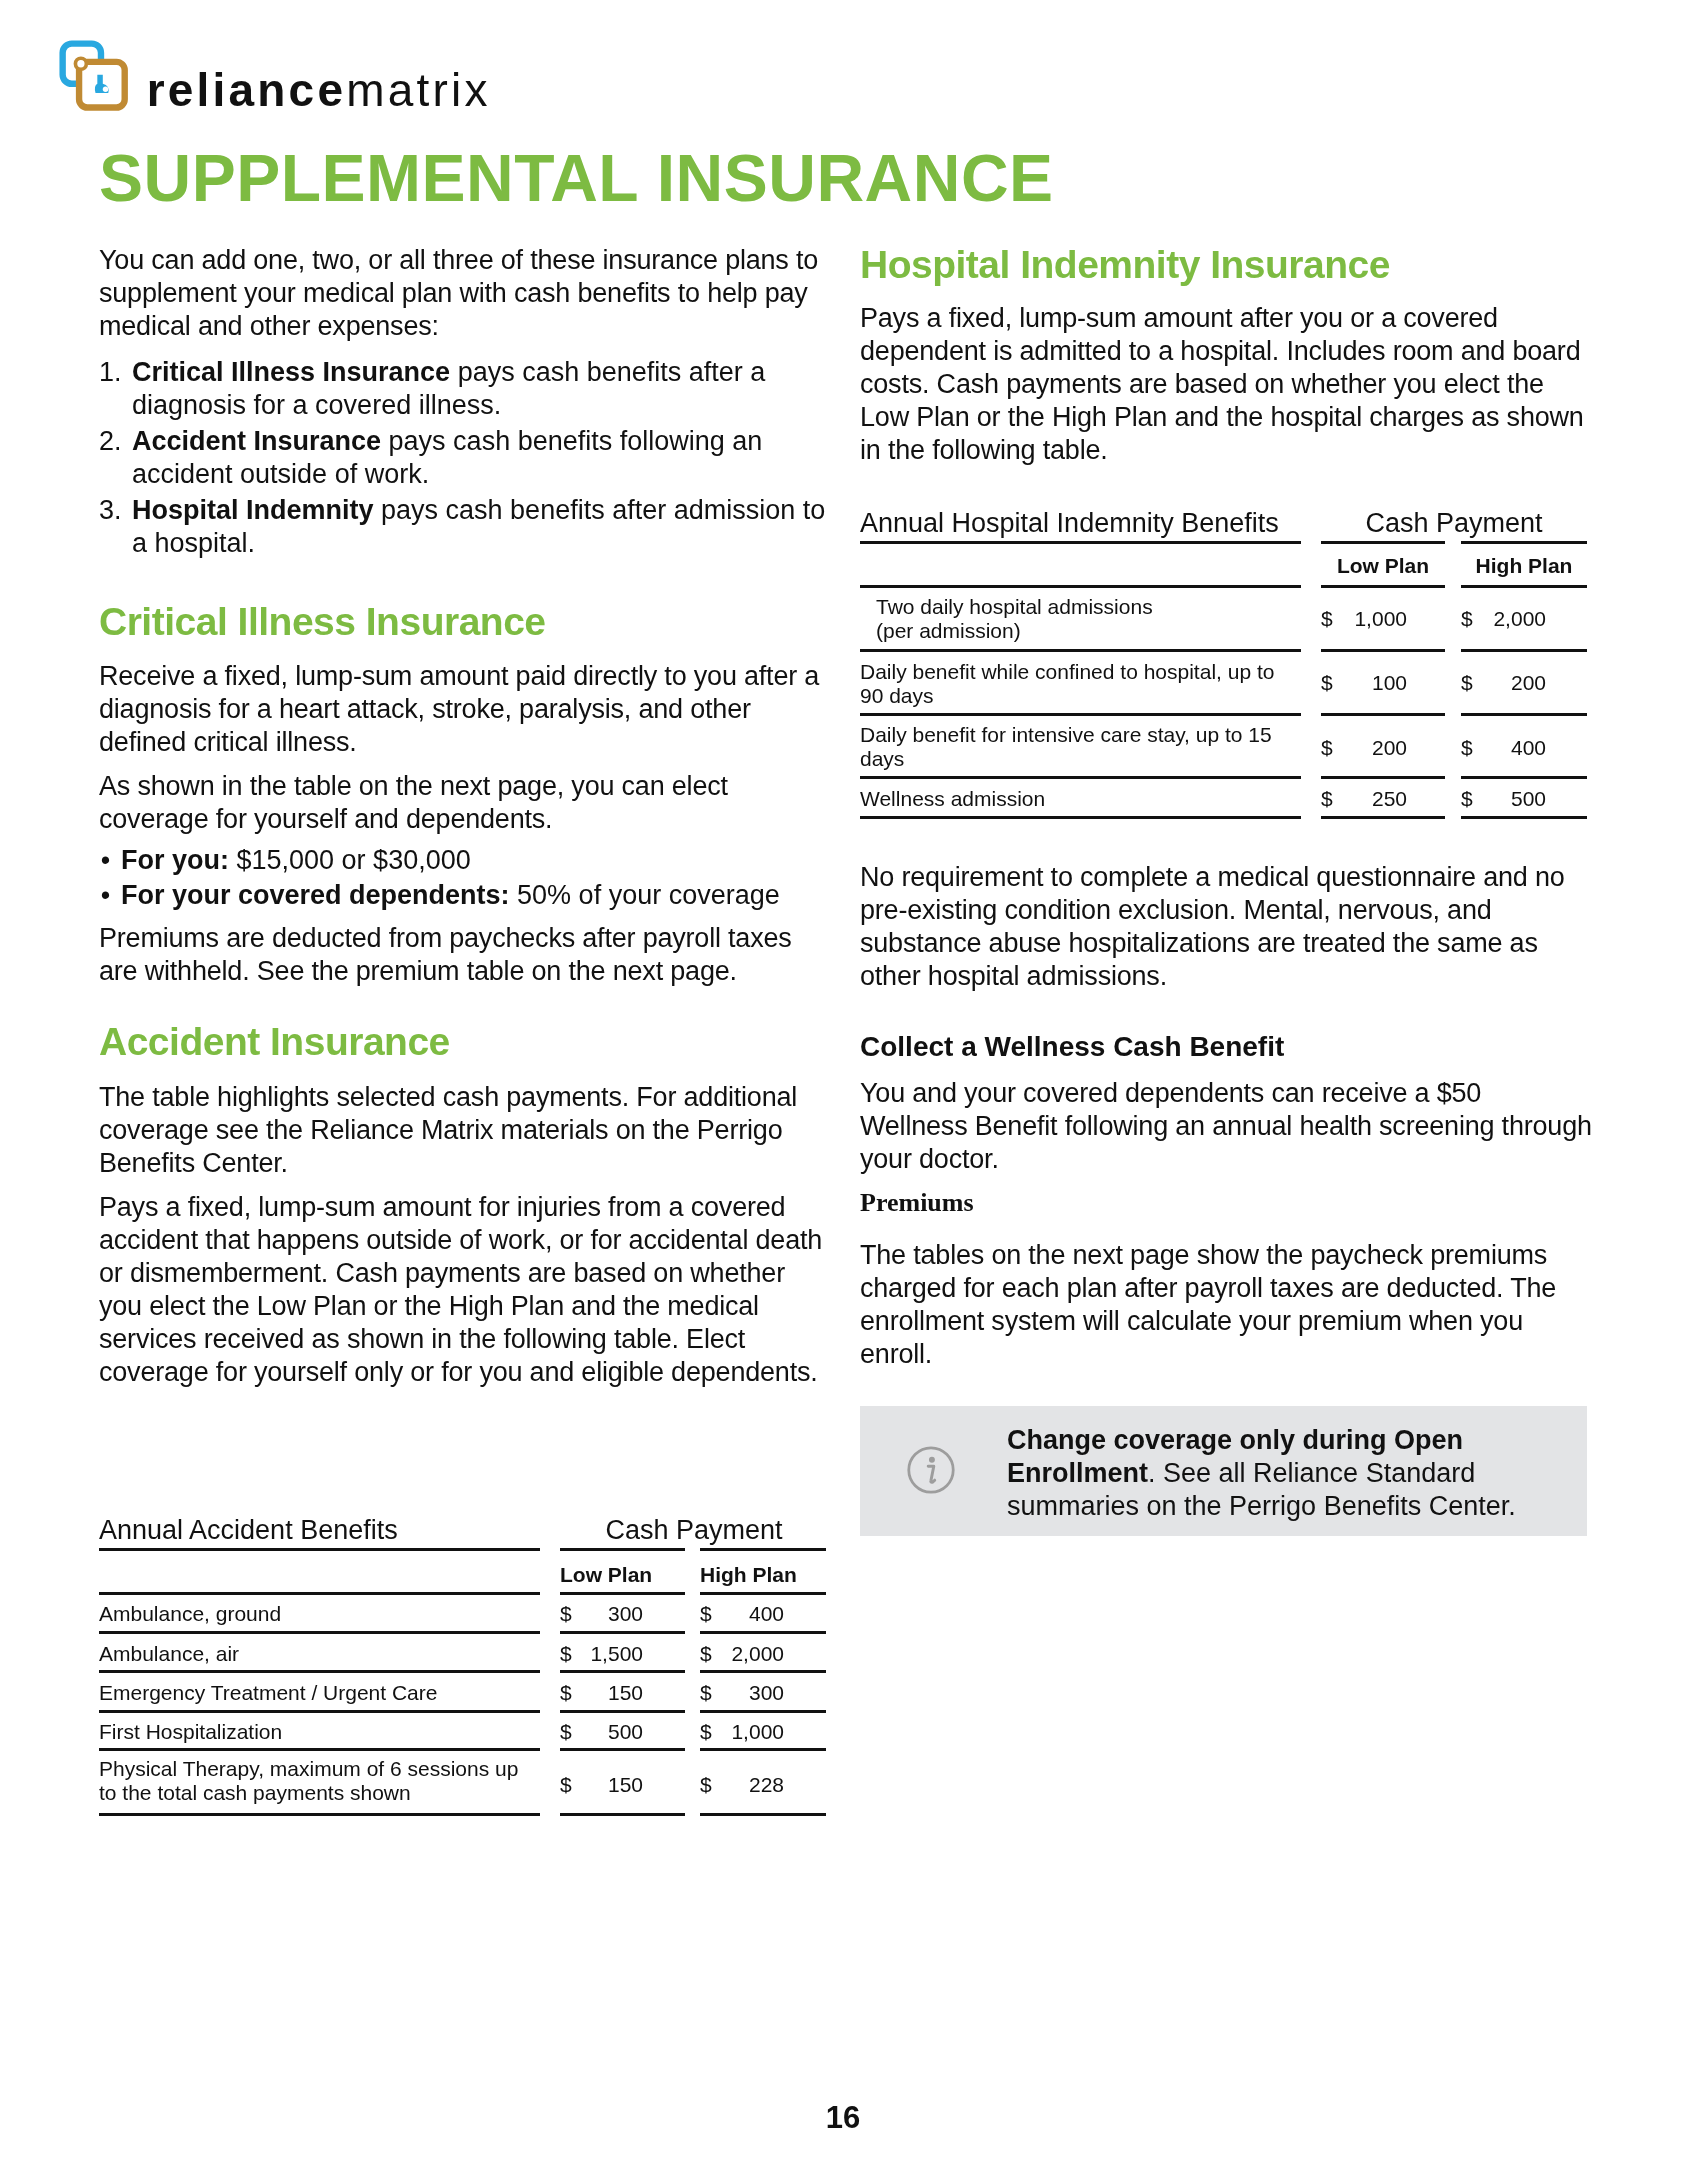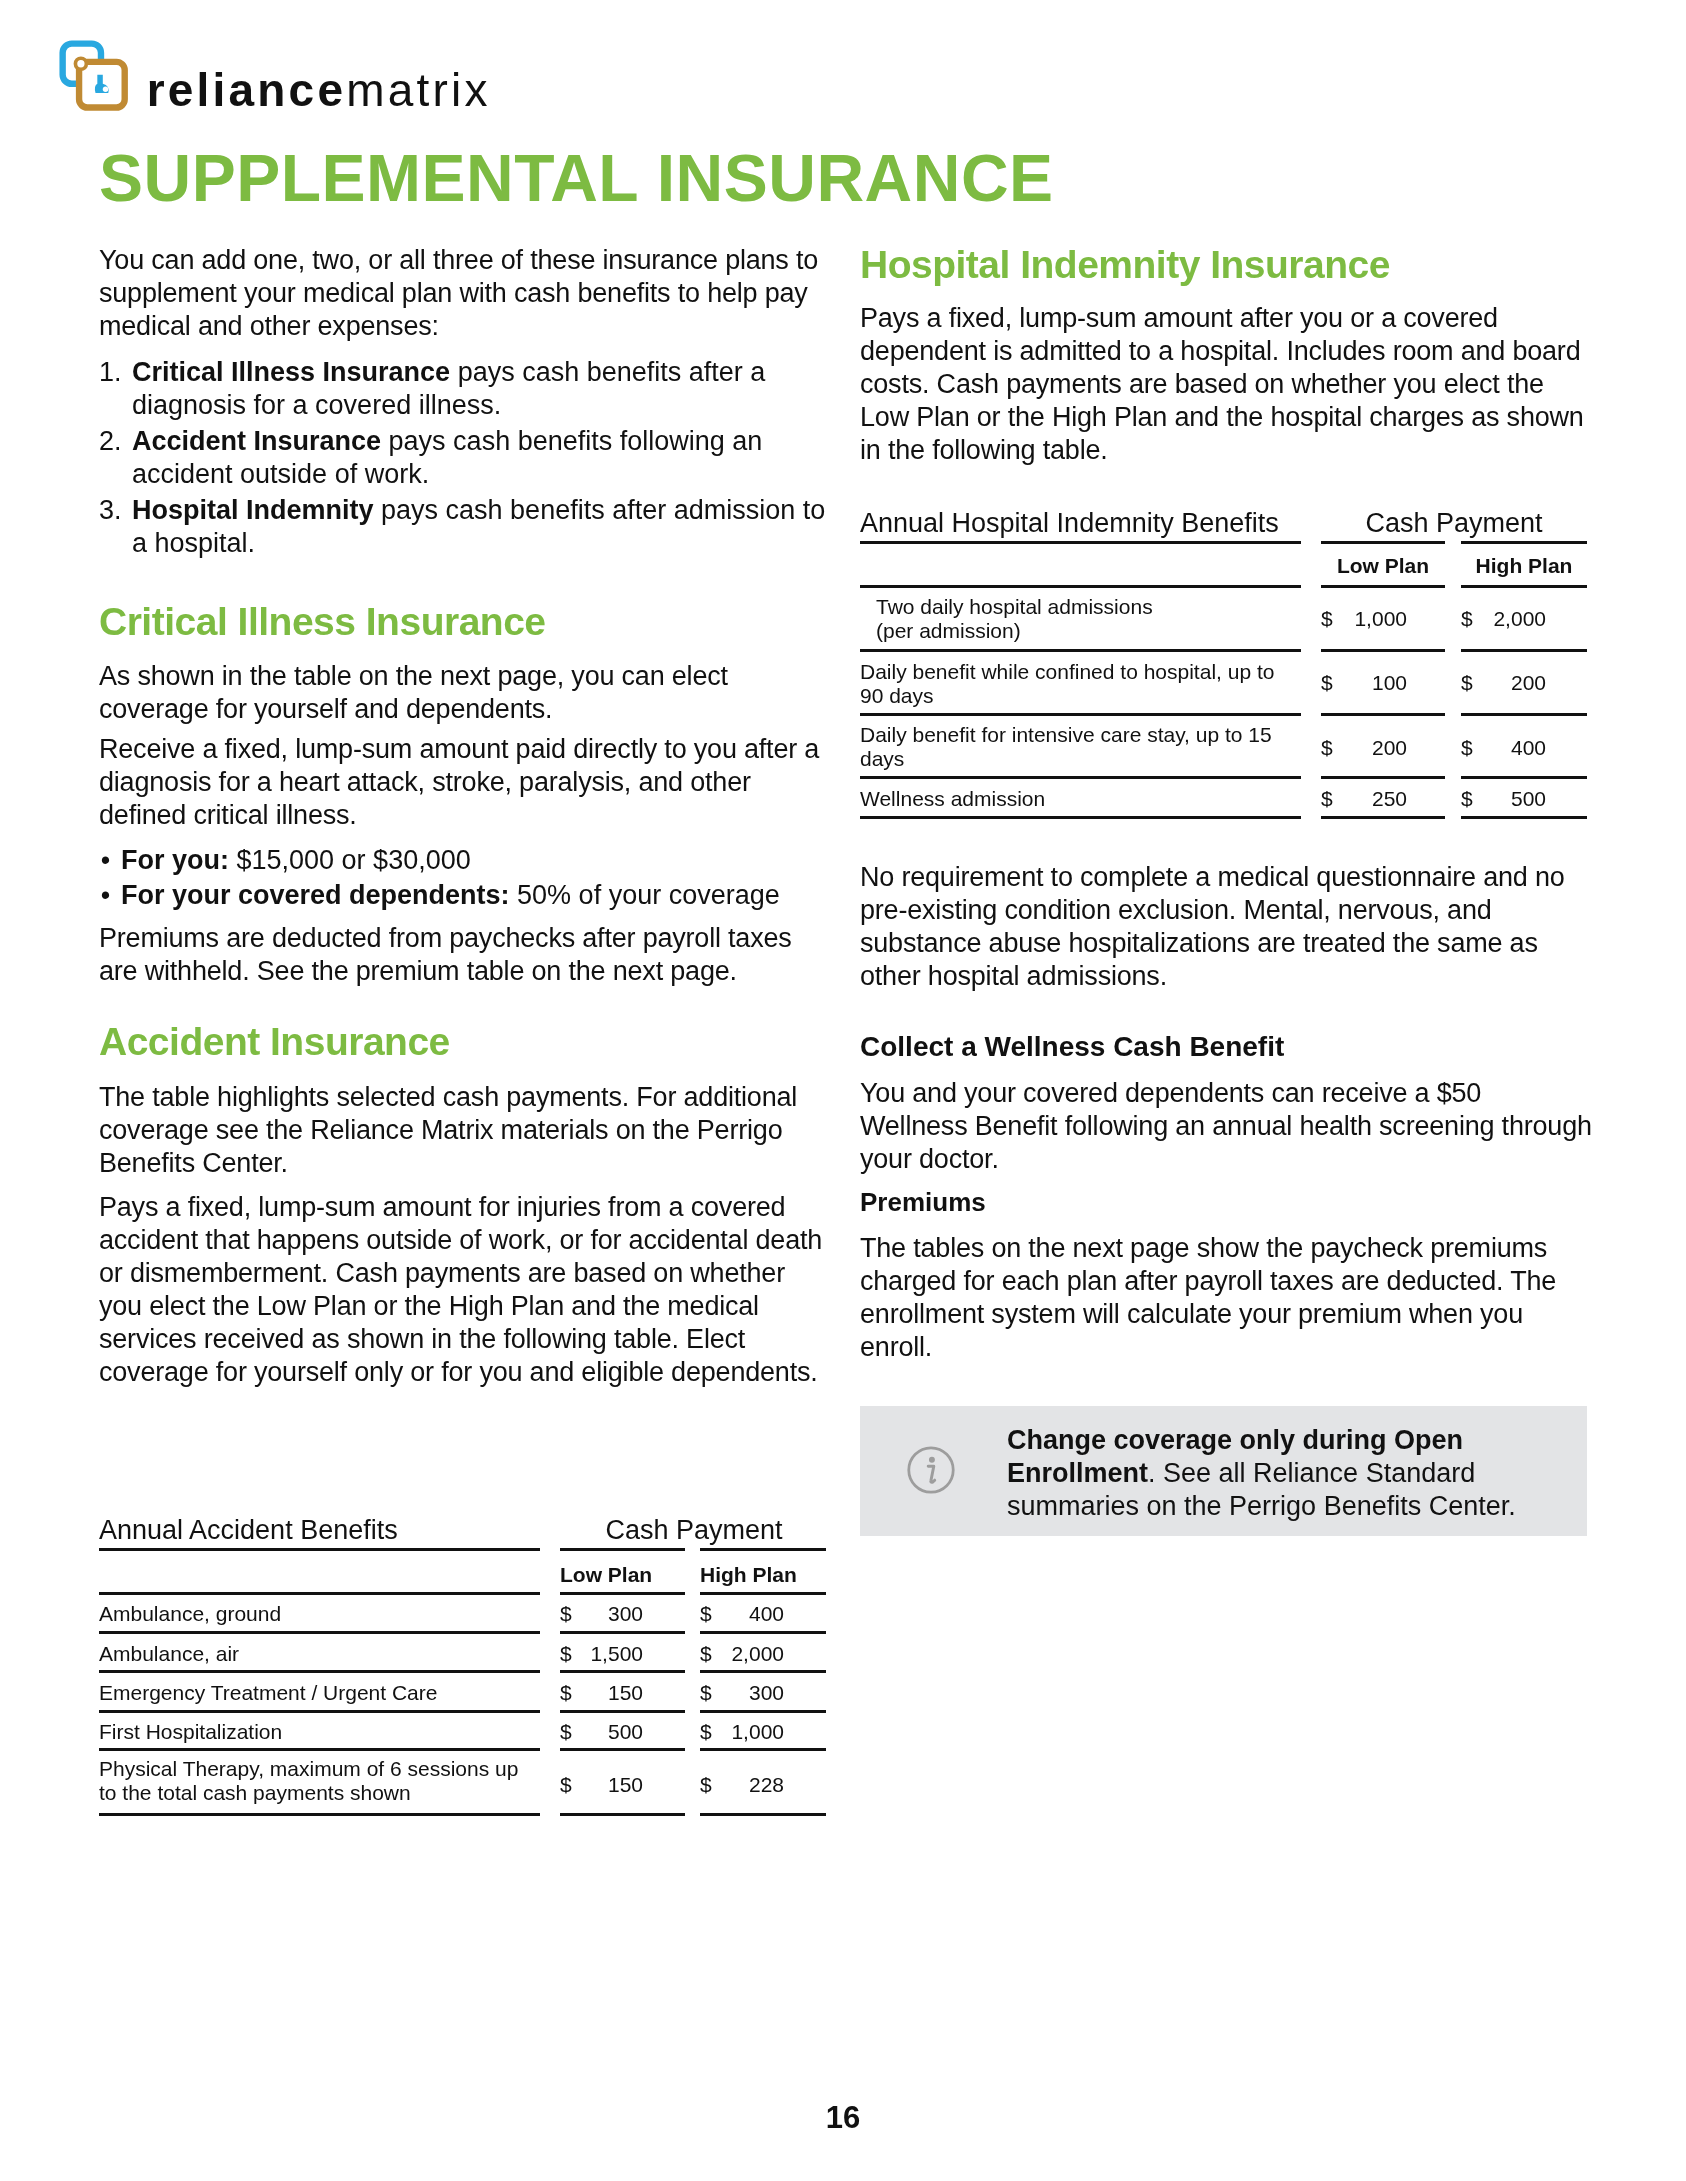--- a/index.html
+++ b/index.html
@@ -76,22 +76,22 @@
 
 <div class="col col-left">
   <p class="body" style="margin-bottom:13px;">You can add one, two, or all three of these insurance plans to supplement your medical plan with cash benefits to help pay medical and other expenses:</p>
   <ol class="plans">
     <li><span class="num">1.</span><b>Critical Illness Insurance</b><span> pays cash benefits after a diagnosis for a covered illness.</span></li>
     <li><span class="num">2.</span><b>Accident Insurance</b><span> pays cash benefits following an accident outside of work.</span></li>
     <li><span class="num">3.</span><b>Hospital Indemnity</b><span> pays cash benefits after admission to a hospital.</span></li>
   </ol>
 
   <h2 class="green" style="margin-top:41px; margin-bottom:16.5px;">Critical Illness Insurance</h2>
+  <p class="body">Receive a fixed, lump-sum amount paid directly to you after a diagnosis for a heart attack, stroke, paralysis, and other defined critical illness.</p>
   <p class="body" style="margin-bottom:7.3px;">As shown in the table on the next page, you can elect coverage for yourself and dependents.</p>
-  <p class="body">Receive a fixed, lump-sum amount paid directly to you after a diagnosis for a heart attack, stroke, paralysis, and other defined critical illness.</p>
   <ul class="bullets" style="margin-bottom:9.2px;">
     <li><span class="dot">•</span><b>For you:</b><span> $15,000 or $30,000</span></li>
     <li><span class="dot">•</span><b>For your covered dependents:</b><span> 50% of your coverage</span></li>
   </ul>
   <p class="body">Premiums are deducted from paychecks after payroll taxes are withheld. See the premium table on the next page.</p>
 
   <h2 class="green" style="margin-top:33px; margin-bottom:16.5px;">Accident Insurance</h2>
   <p class="body">The table highlights selected cash payments. For additional coverage see the Reliance Matrix materials on the Perrigo Benefits Center.</p>
   <p class="body">Pays a fixed, lump-sum amount for injuries from a covered accident that happens outside of work, or for accidental death or dismemberment. Cash payments are based on whether you elect the Low Plan or the High Plan and the medical services received as shown in the following table. Elect coverage for yourself only or for you and eligible dependents.</p>
 </div>
@@ -241,21 +241,21 @@
     </div>
   <div class="rule" style="left:0; top:308px; width:441px;"></div>
   <div class="rule" style="left:461px; top:308px; width:124px;"></div>
   <div class="rule" style="left:601px; top:308px; width:126px;"></div>
 </div>
 
 <div class="col" style="left:860px; top:861px; width:735px;">
   <p class="body">No requirement to complete a medical questionnaire and no pre-existing condition exclusion. Mental, nervous, and substance abuse hospitalizations are treated the same as other hospital admissions.</p>
   <h3 class="black" style="margin-top:37px; margin-bottom:13px;">Collect a Wellness Cash Benefit</h3>
   <p class="body">You and your covered dependents can receive a $50 Wellness Benefit following an annual health screening through your doctor.</p>
-  <h4 class="black" style="margin-top:9.2px; margin-bottom:14px;">Premiums</h4>
+  <h4 class="black" style="margin-top:9.2px; margin-bottom:21px;font-family:Liberation Serif, serif;">Premiums</h4>
   <p class="body">The tables on the next page show the paycheck premiums charged for each plan after payroll taxes are deducted. The enrollment system will calculate your premium when you enroll.</p>
 </div>
 
 <div class="info-box">
   <div class="info-icon">
     <svg width="50" height="50" viewBox="0 0 54 54">
       <circle cx="27" cy="27" r="24" fill="none" stroke="#9d9d9d" stroke-width="3"></circle>
       <circle cx="28" cy="16" r="3.2" fill="#9d9d9d"></circle>
       <path d="M24 23 L30 23 L27 38 Q26 41 29 40 L31 38" fill="none" stroke="#9d9d9d" stroke-width="3.2" stroke-linecap="round" stroke-linejoin="round"></path>
     </svg>

